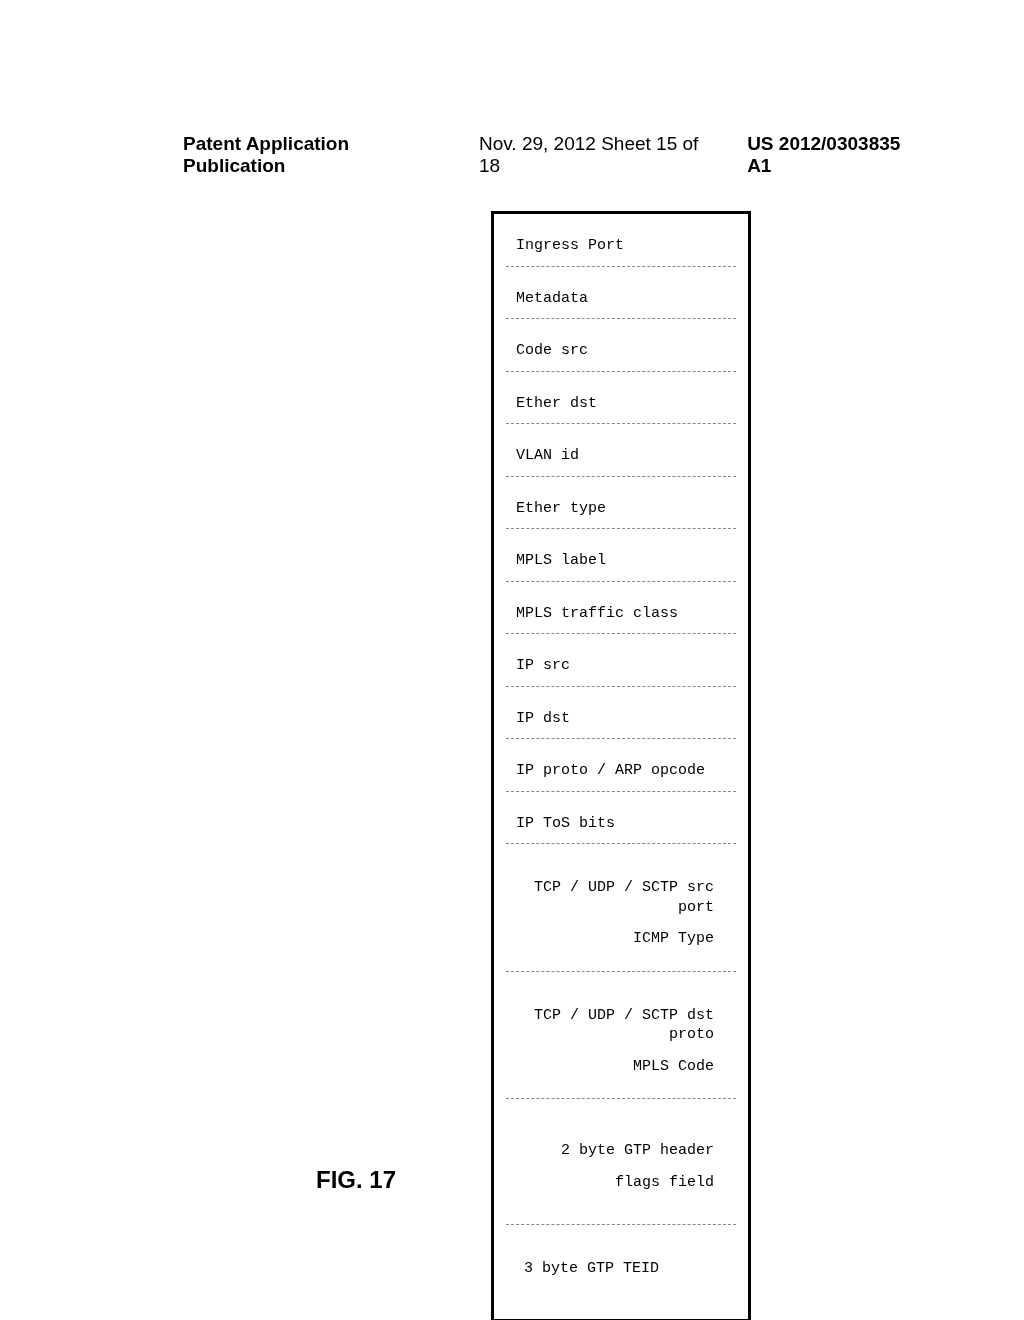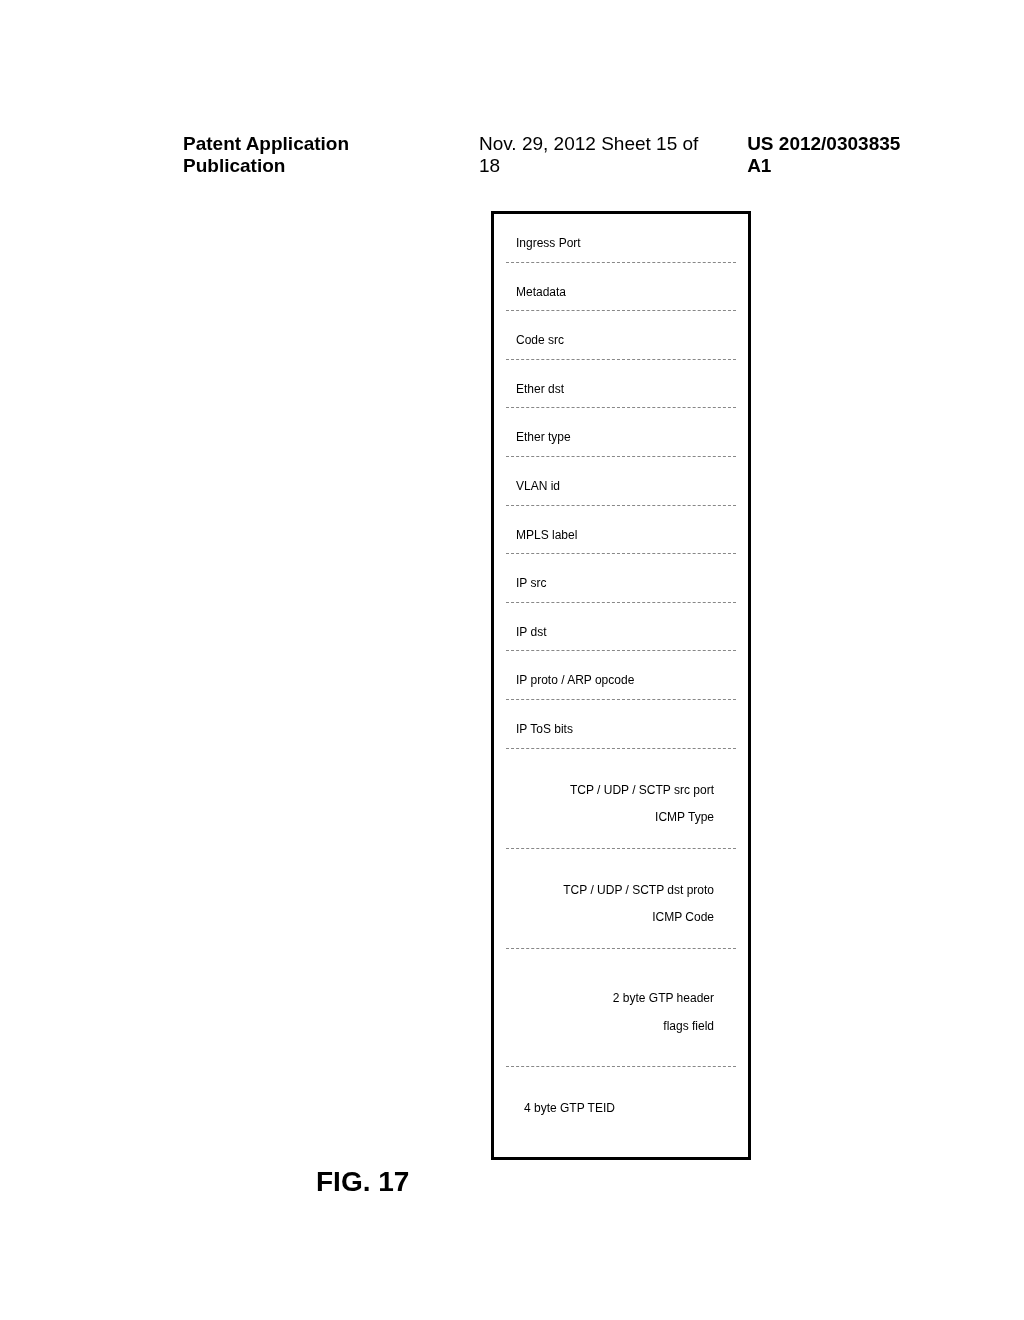--- a/index.html
+++ b/index.html
@@ -36,39 +36,39 @@
     .table-container {
       position: absolute;
       top: 175px;
       left: 455px;
       width: 260px;
       border: 3px solid #000;
     }
     .table-row {
       border-bottom: 1px dashed #888;
       padding: 10px 10px;
-      font-size: 12px;
-      font-family: Liberation Sans, sans-serif;
+      font-size: 15px;
+      font-family: Liberation Mono, monospace;
       line-height: 1.3;
     }
     .table-row.double {
       padding: 10px 10px;
     }
     .table-row:nth-last-child(2) {
       padding: 18px 10px 20px 17px;
     }
     .table-row:last-child {
       border-bottom: none;
       padding: 22px 10px 28px 18px;
     }
     .figure-label {
       position: absolute;
       top: 1130px;
       left: 280px;
-      font-size: 28px;
+      font-size: 24px;
       font-weight: 900;
       font-family: Arial, Helvetica, sans-serif;
     }
     .double-line {
       display: block;
       text-align: right;
     }
   </style>
 </head>
 <body>
@@ -77,35 +77,36 @@
   <span class="header-left">Patent Application Publication</span>
   <span class="header-center">Nov. 29, 2012  Sheet 15 of 18</span>
   <span class="header-right">US 2012/0303835 A1</span>
 </div>
 
 <div class="table-container">
   <div class="table-row">Ingress Port</div>
   <div class="table-row">Metadata</div>
   <div class="table-row">Code src</div>
   <div class="table-row">Ether dst</div>
+  <div class="table-row">VLAN id</div>
   <div class="table-row">Ether type</div>
-  <div class="table-row">VLAN id</div>
   <div class="table-row">MPLS label</div>
+  <div class="table-row">MPLS traffic class</div>
   <div class="table-row">IP src</div>
   <div class="table-row">IP dst</div>
   <div class="table-row">IP proto / ARP opcode</div>
   <div class="table-row">IP ToS bits</div>
   <div class="table-row double">
     <span class="double-line">TCP / UDP / SCTP src port</span>
     <span class="double-line">ICMP Type</span>
   </div>
   <div class="table-row double">
     <span class="double-line">TCP / UDP / SCTP dst proto</span>
-    <span class="double-line">ICMP Code</span>
+    <span class="double-line">MPLS Code</span>
   </div>
   <div class="table-row double">
     <span class="double-line">2 byte GTP header</span>
     <span class="double-line">flags field</span>
   </div>
-  <div class="table-row">4 byte GTP TEID</div>
+  <div class="table-row">3 byte GTP TEID</div>
 </div>
 
 <div class="figure-label">FIG. 17</div>
 
 </body></html>

